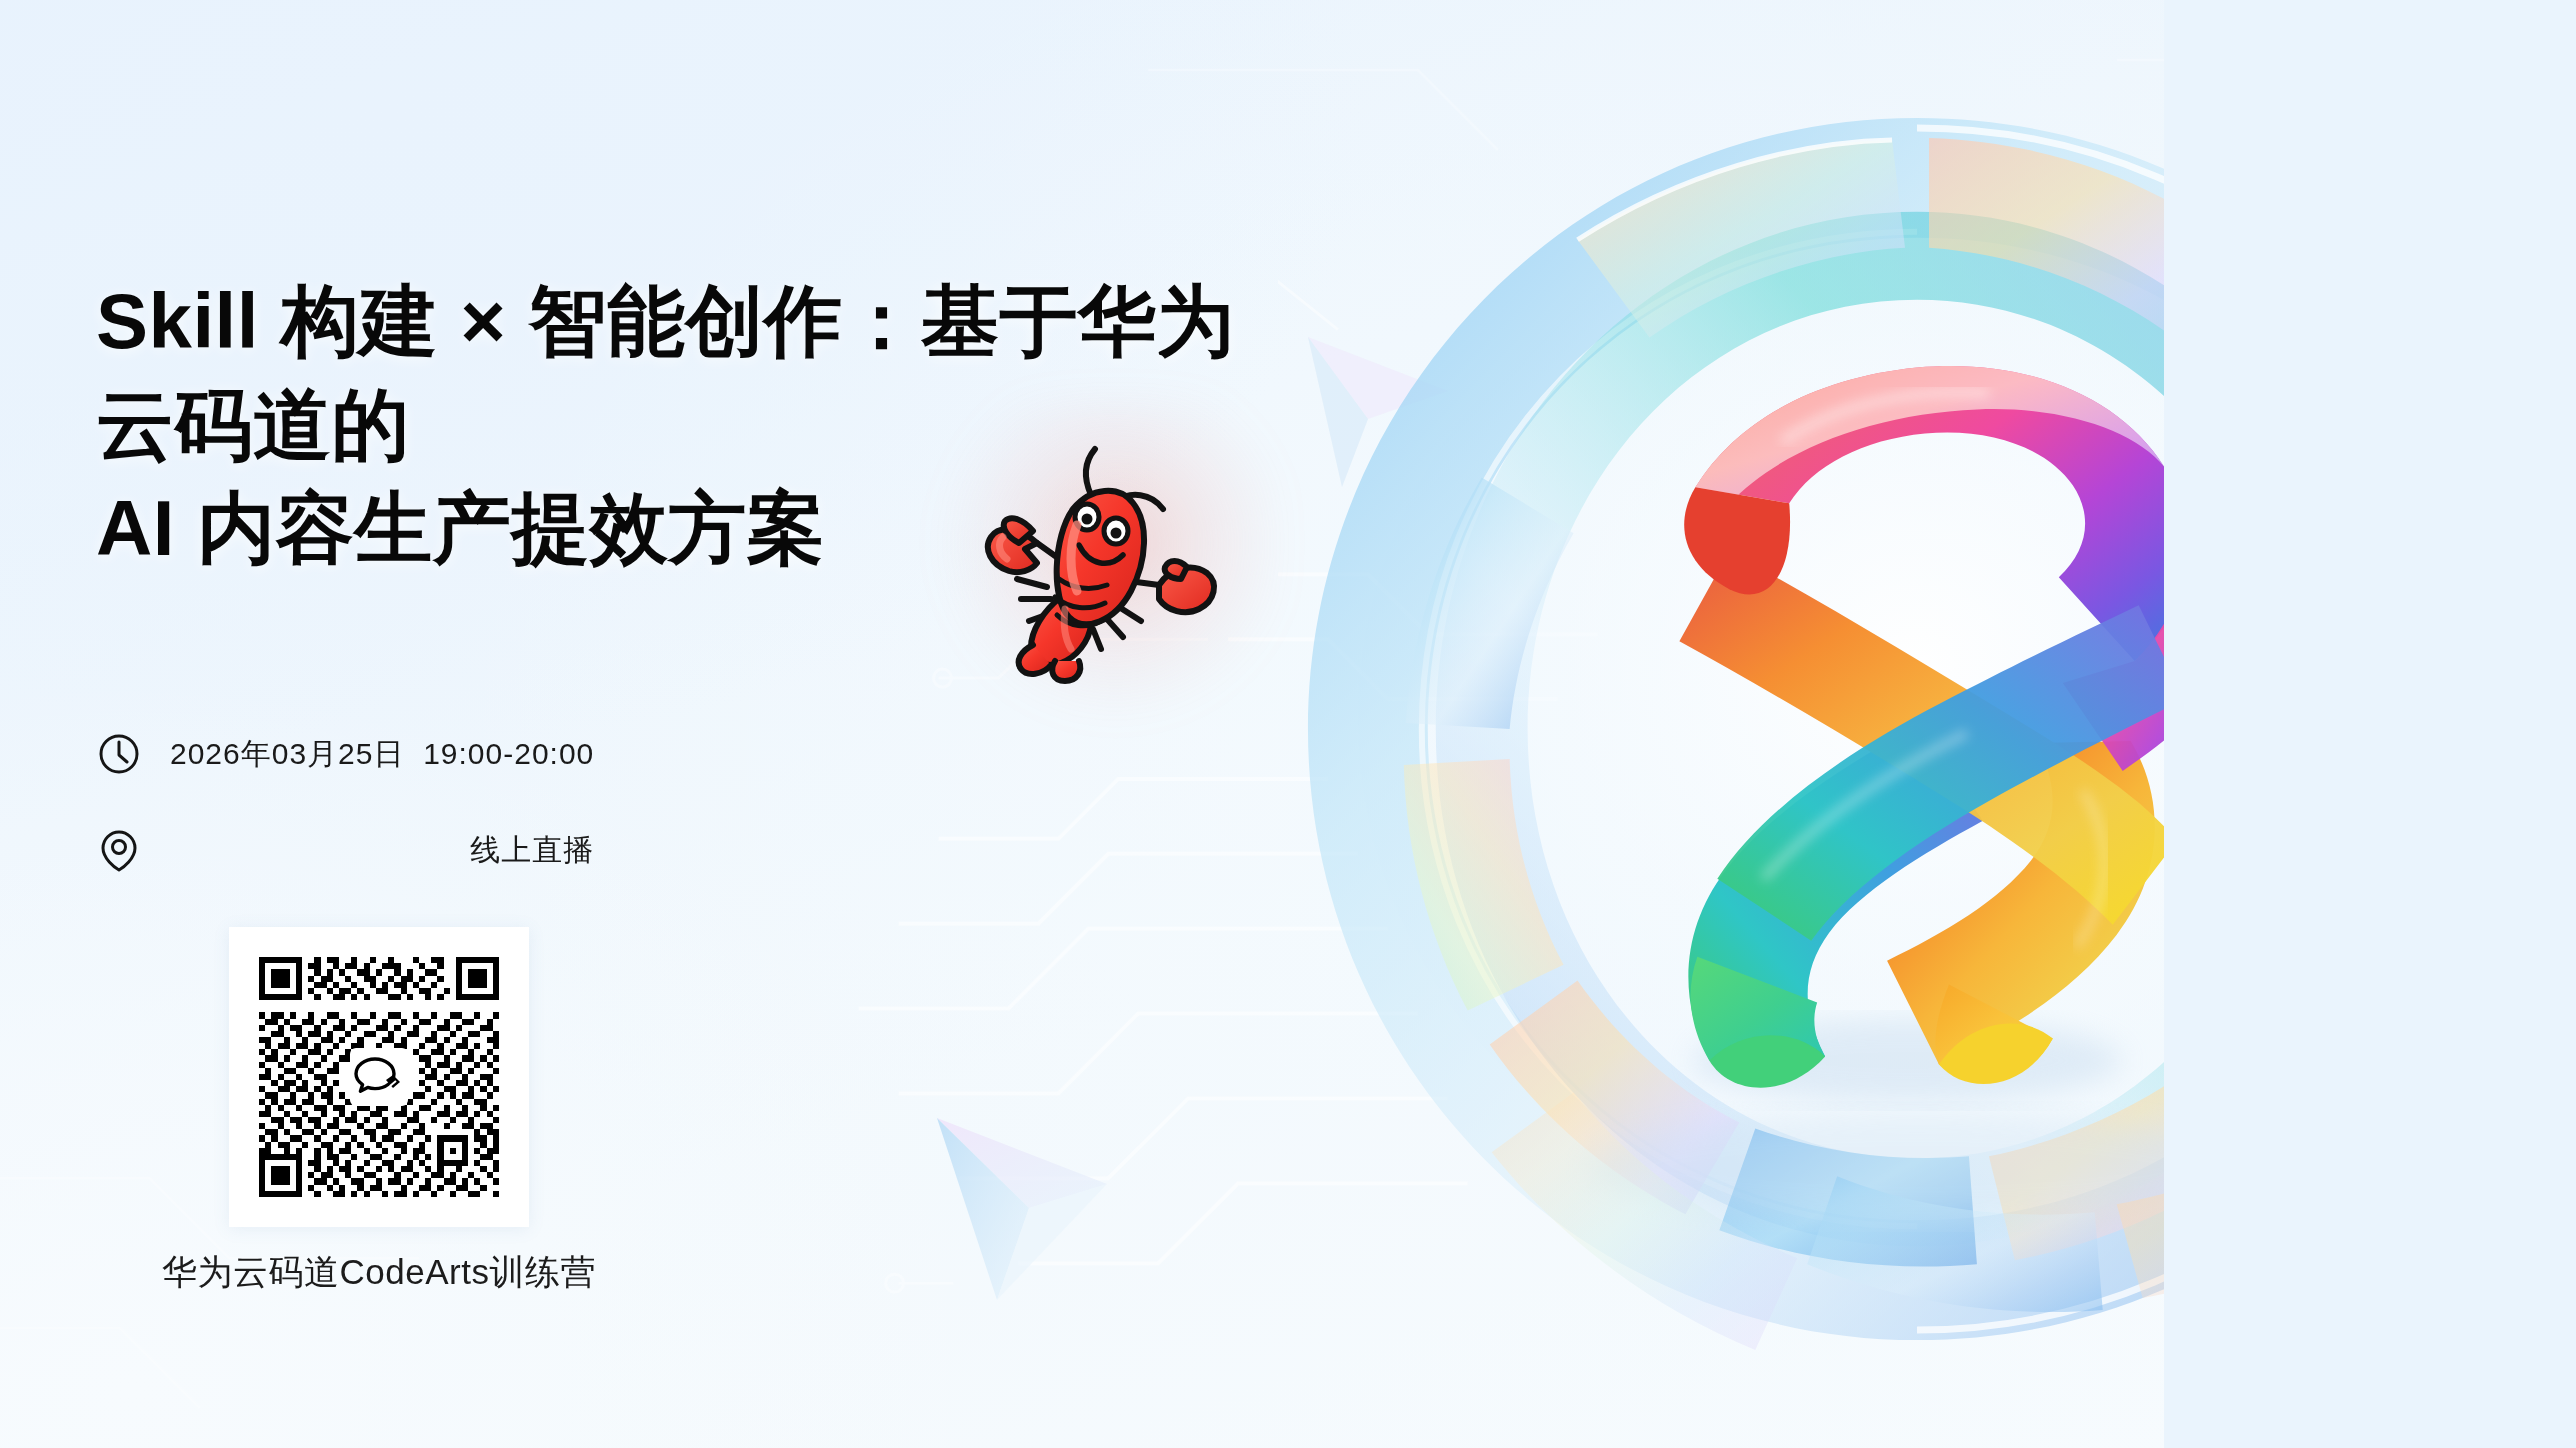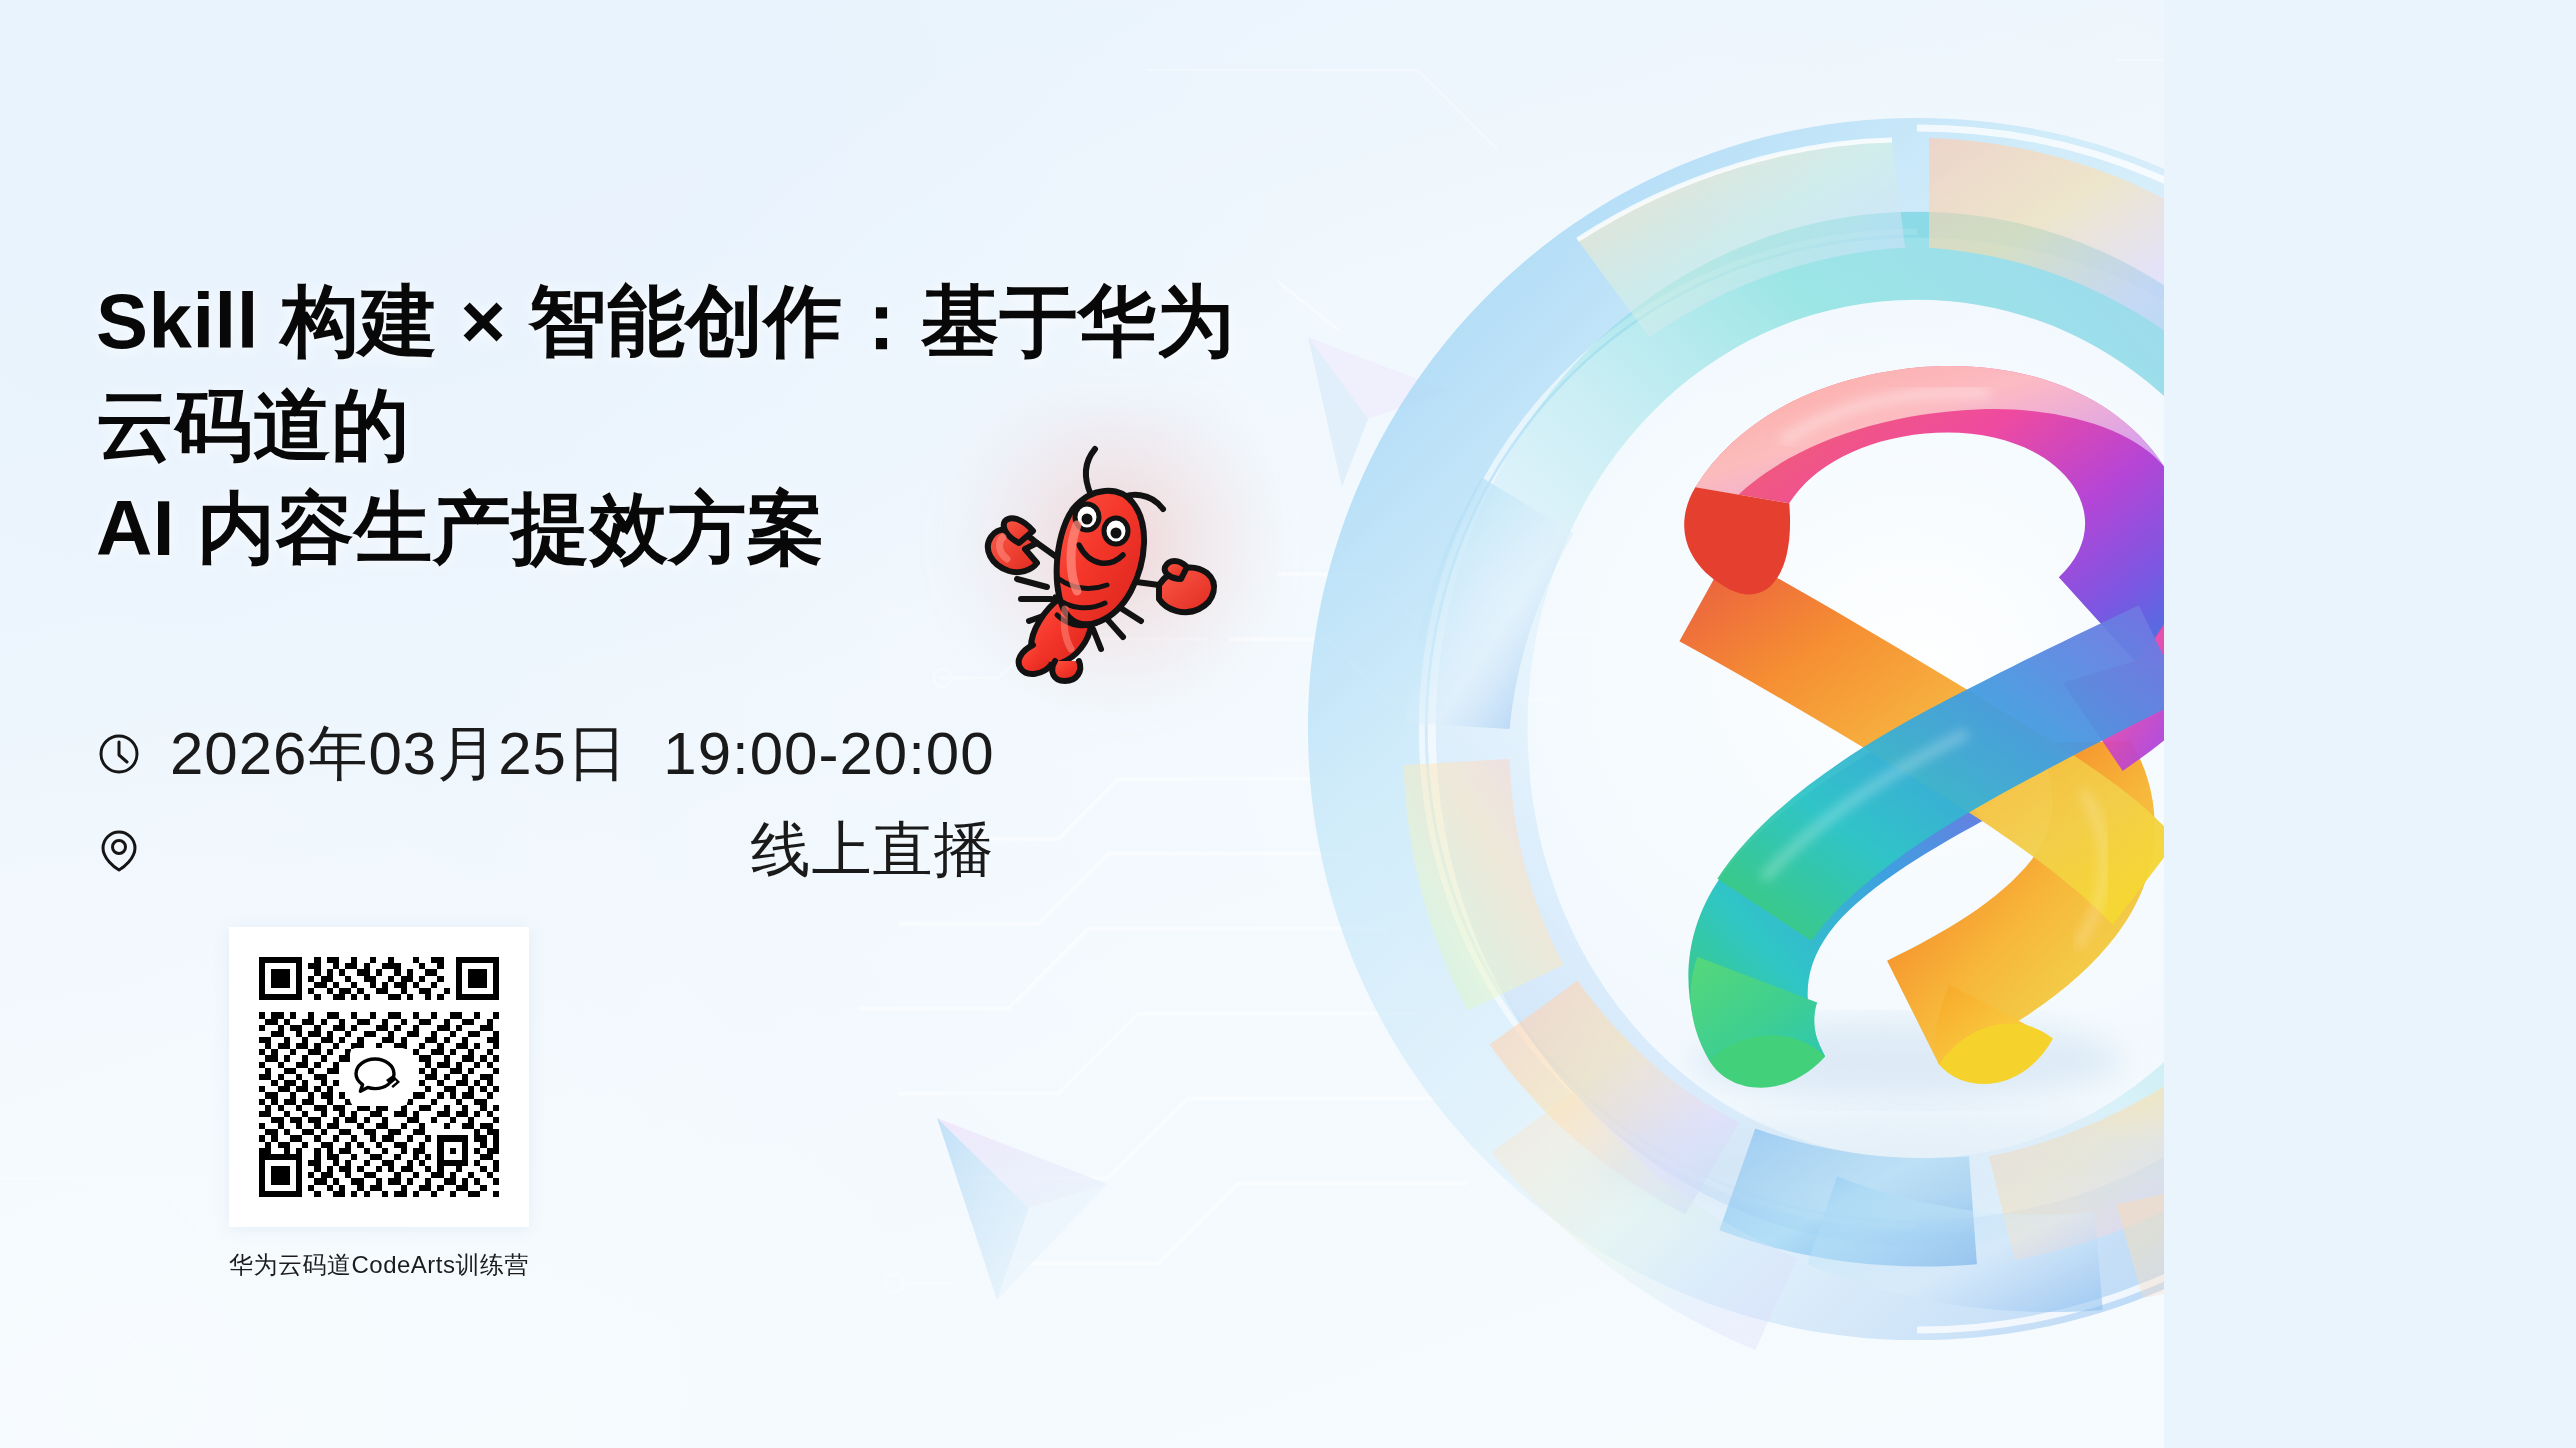--- a/index.html
+++ b/index.html
@@ -33,40 +33,40 @@
   }
 
   .meta{position:absolute;left:96px;top:717px;}
   .meta-row{display:flex;align-items:center;height:74px;}
   .meta-row + .meta-row{margin-top:22px;justify-content:space-between;}
   .meta-ico{
     width:46px;height:46px;flex:0 0 46px;margin-right:28px;
     display:flex;align-items:center;justify-content:center;
   }
   .meta-txt{
-    font-size:60px;font-weight:400;color:#1a1a1a;letter-spacing:1px;
+    font-size:30px;font-weight:400;color:#1a1a1a;letter-spacing:1px;
     white-space:pre;
   }
 
   
   .qr-wrap{position:absolute;left:229px;top:927px;}
   .qr-card{
     width:300px;height:300px;background:#ffffff;
     display:flex;align-items:center;justify-content:center;
     box-shadow:0 2px 16px rgba(90,130,175,.10);
   }
   .qr-inner{position:relative;width:252px;height:252px;}
   .qr-logo{
     position:absolute;left:50%;top:50%;transform:translate(-50%,-50%);
     width:58px;height:58px;background:#fff;border-radius:6px;
     display:flex;align-items:center;justify-content:center;
   }
   .qr-caption{
     position:absolute;left:50%;top:322px;transform:translateX(-50%);
-    font-size:24px;color:#1c1c1c;white-space:nowrap;letter-spacing:0.5px;
+    font-size:35px;color:#1c1c1c;white-space:nowrap;letter-spacing:0.5px;
   }
 
   
   .lobster{position:absolute;left:973px;top:439px;width:260px;height:250px;}
   .lobster-glow{
     position:absolute;left:939px;top:399px;width:339px;height:320px;
     background:radial-gradient(ellipse at 52% 45%, rgba(235,120,110,.28) 0%, rgba(235,140,130,.10) 42%, rgba(255,255,255,0) 72%);
     filter:blur(18px);pointer-events:none;
   }
 

